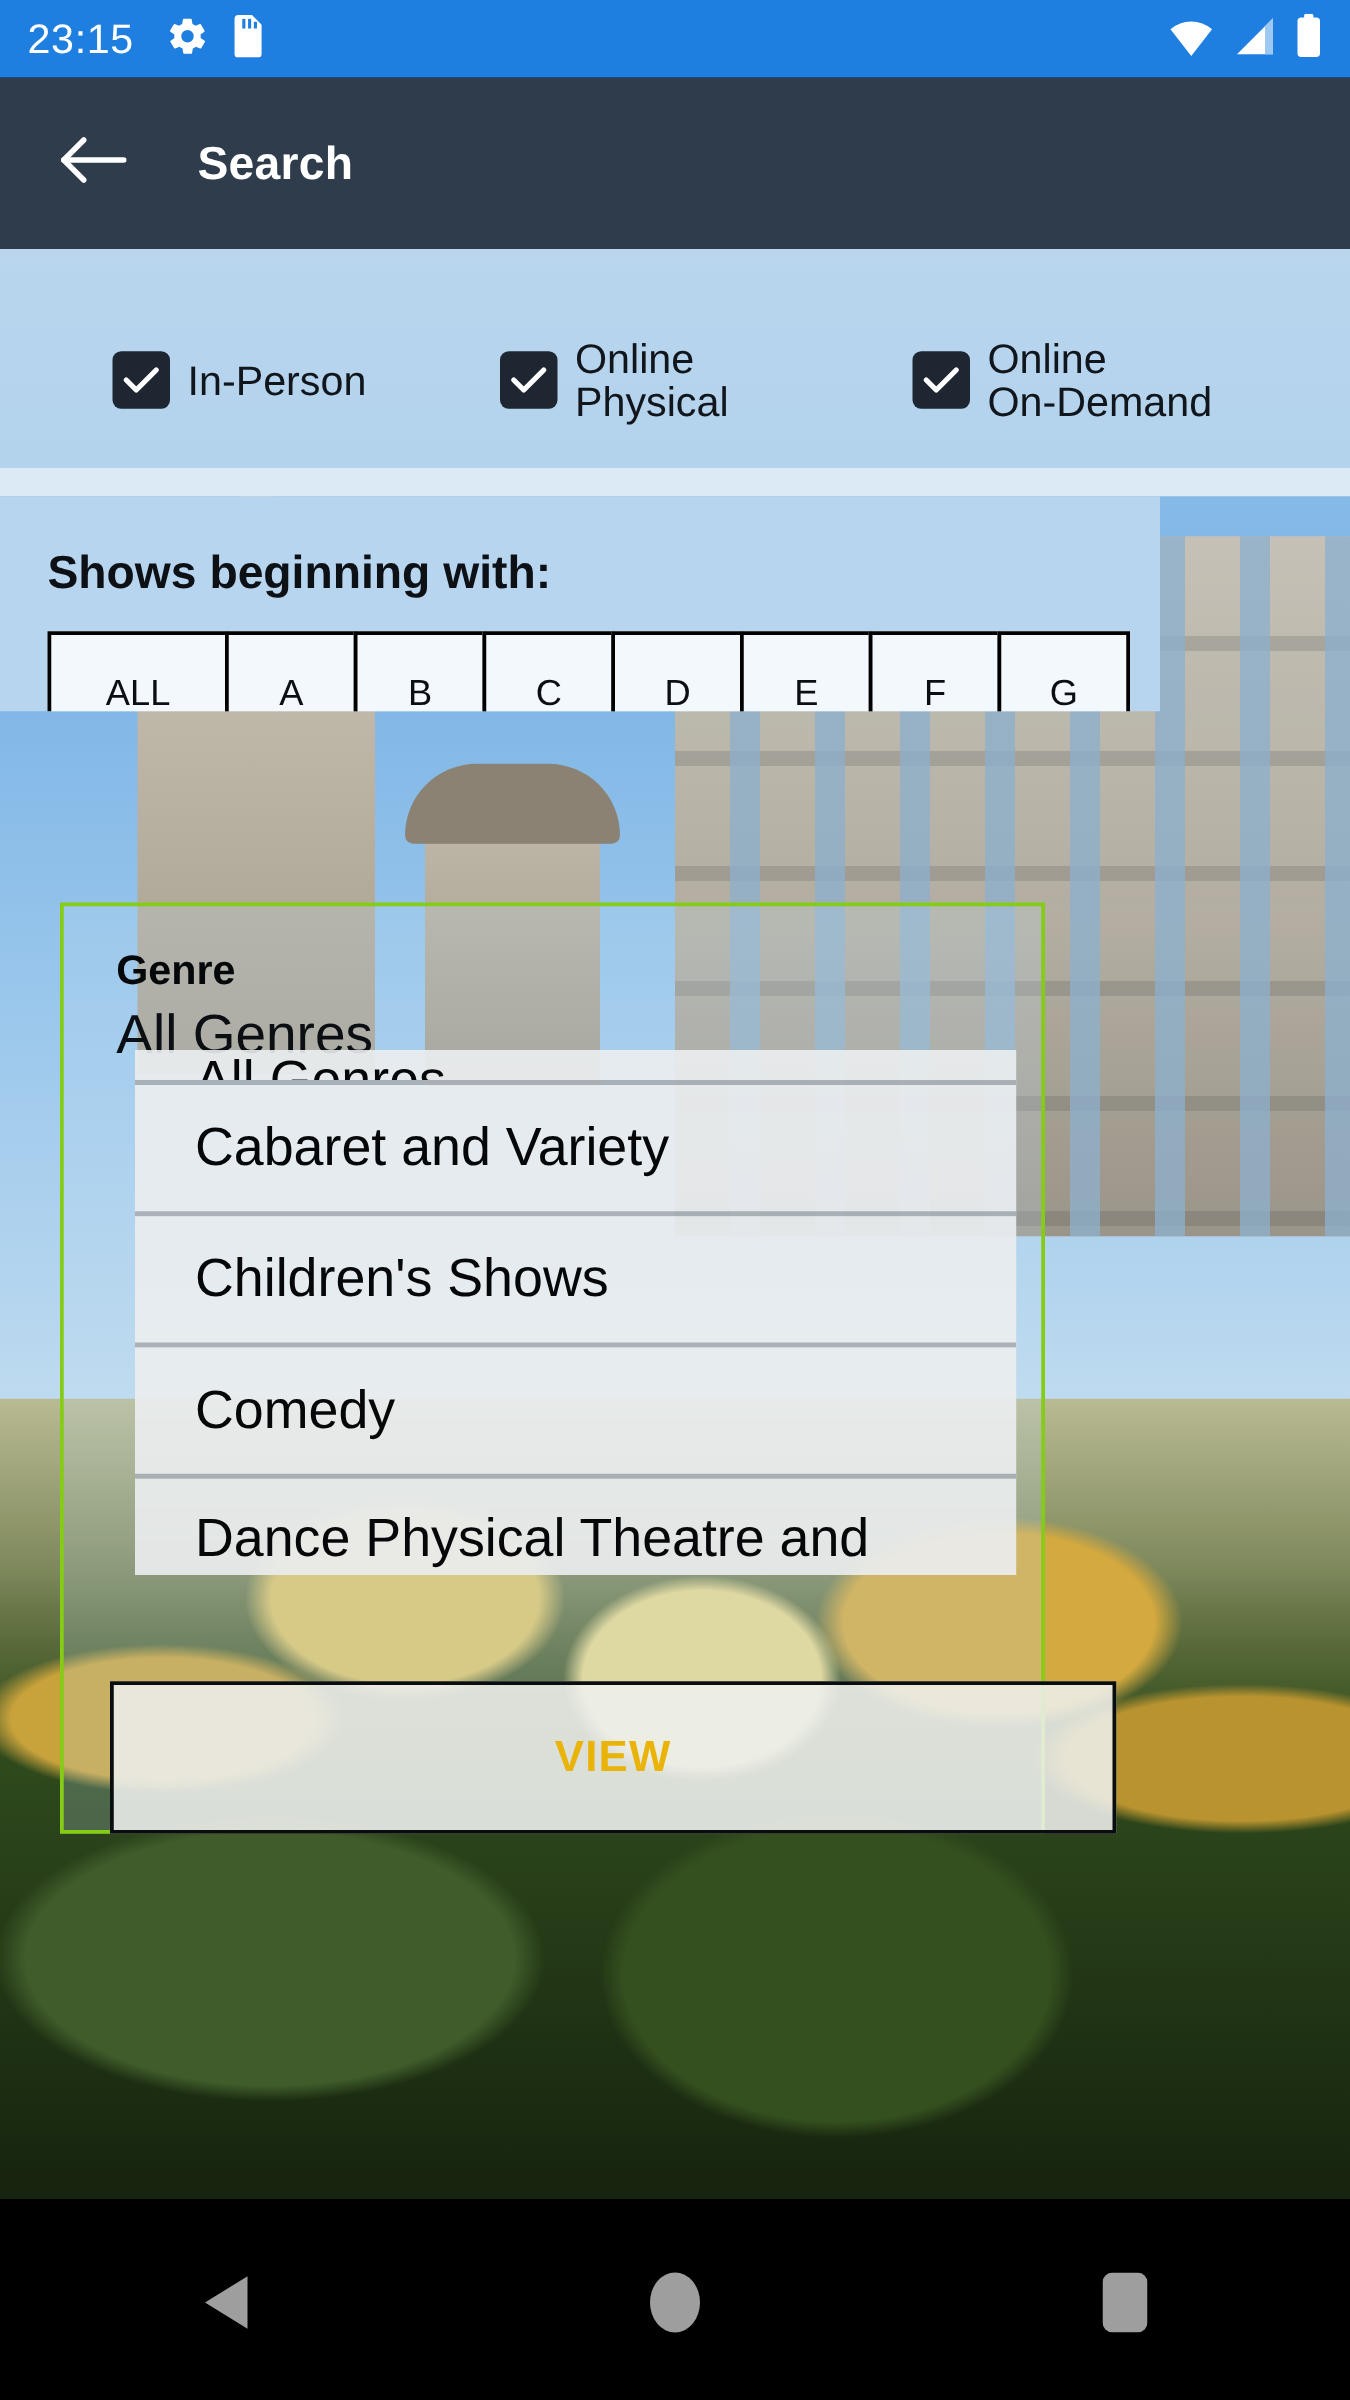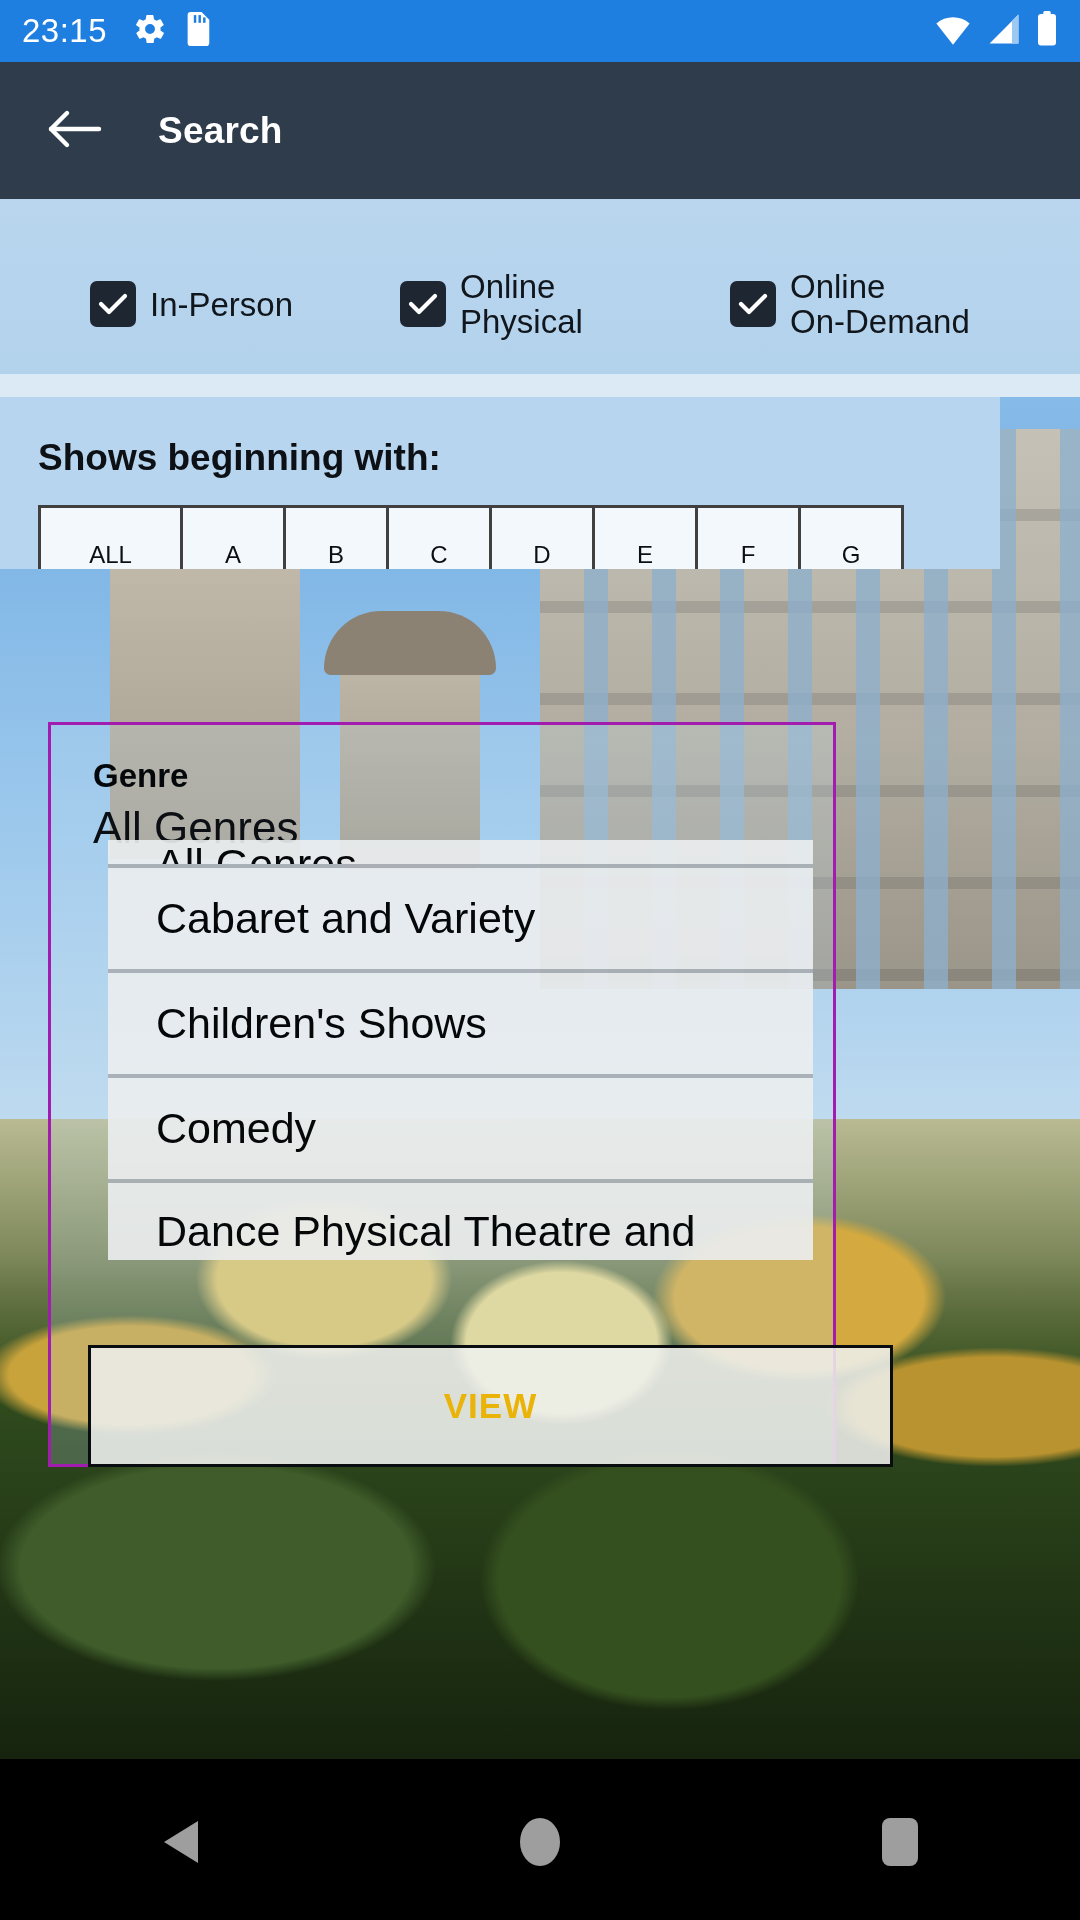--- a/index.html
+++ b/index.html
@@ -110,42 +110,42 @@
   .chk-label { margin-left: 14px; font-size: 33px; color: #11161c; line-height: 1.08; }
   .chk-label .l2 { display: block; }
 
   .divider-band {
     position: absolute; top: 374px; left: 0; width: 1080px; height: 23px;
     background: #dceaf6; z-index: 20;
   }
 
   
   .alpha-section {
-    position: absolute; top: 397px; left: 0; width: 1000px; height: 172px;
+    position: absolute; top: 397px; left: 0; width: 928px; height: 172px;
     background: #b7d5ee; z-index: 20; overflow: hidden;
   }
   .alpha-title {
     position: absolute; top: 40px; left: 38px;
     font-size: 37px; font-weight: 700; color: #0d1116;
   }
   .alpha-row {
     position: absolute; top: 108px; left: 38px; display: flex; height: 100px;
   }
   .alpha-btn {
-    height: 100px; background: #f3f8fd; border: 3px solid #404040;
+    height: 100px; background: #f3f8fd; border: 3px solid #000000;
     margin-right: -3px; display: flex; align-items: center; justify-content: center;
-    font-size: 24px; color: #0b0f13; flex: 0 0 auto;
+    font-size: 29px; color: #0b0f13; flex: 0 0 auto;
   }
   .alpha-btn.wide { width: 145px; }
   .alpha-btn.narrow { width: 106px; }
 
   
   .genre-panel {
     position: absolute; top: 722px; left: 48px; width: 788px; height: 745px;
-    border: 3px solid #a21caf; background: rgba(198,222,242,.22); z-index: 30; text-align: center;
+    border: 3px solid #84cc16; background: rgba(198,222,242,.22); z-index: 30; text-align: center;
   }
   .genre-label {
     position: absolute; top: 32px; left: 42px;
     font-size: 33px; font-weight: 700; color: #05080b;
   }
   .genre-selected {
     position: absolute; top: 78px; left: 42px;
     font-size: 44px; color: #0b0f13; white-space: nowrap;
   }
 

